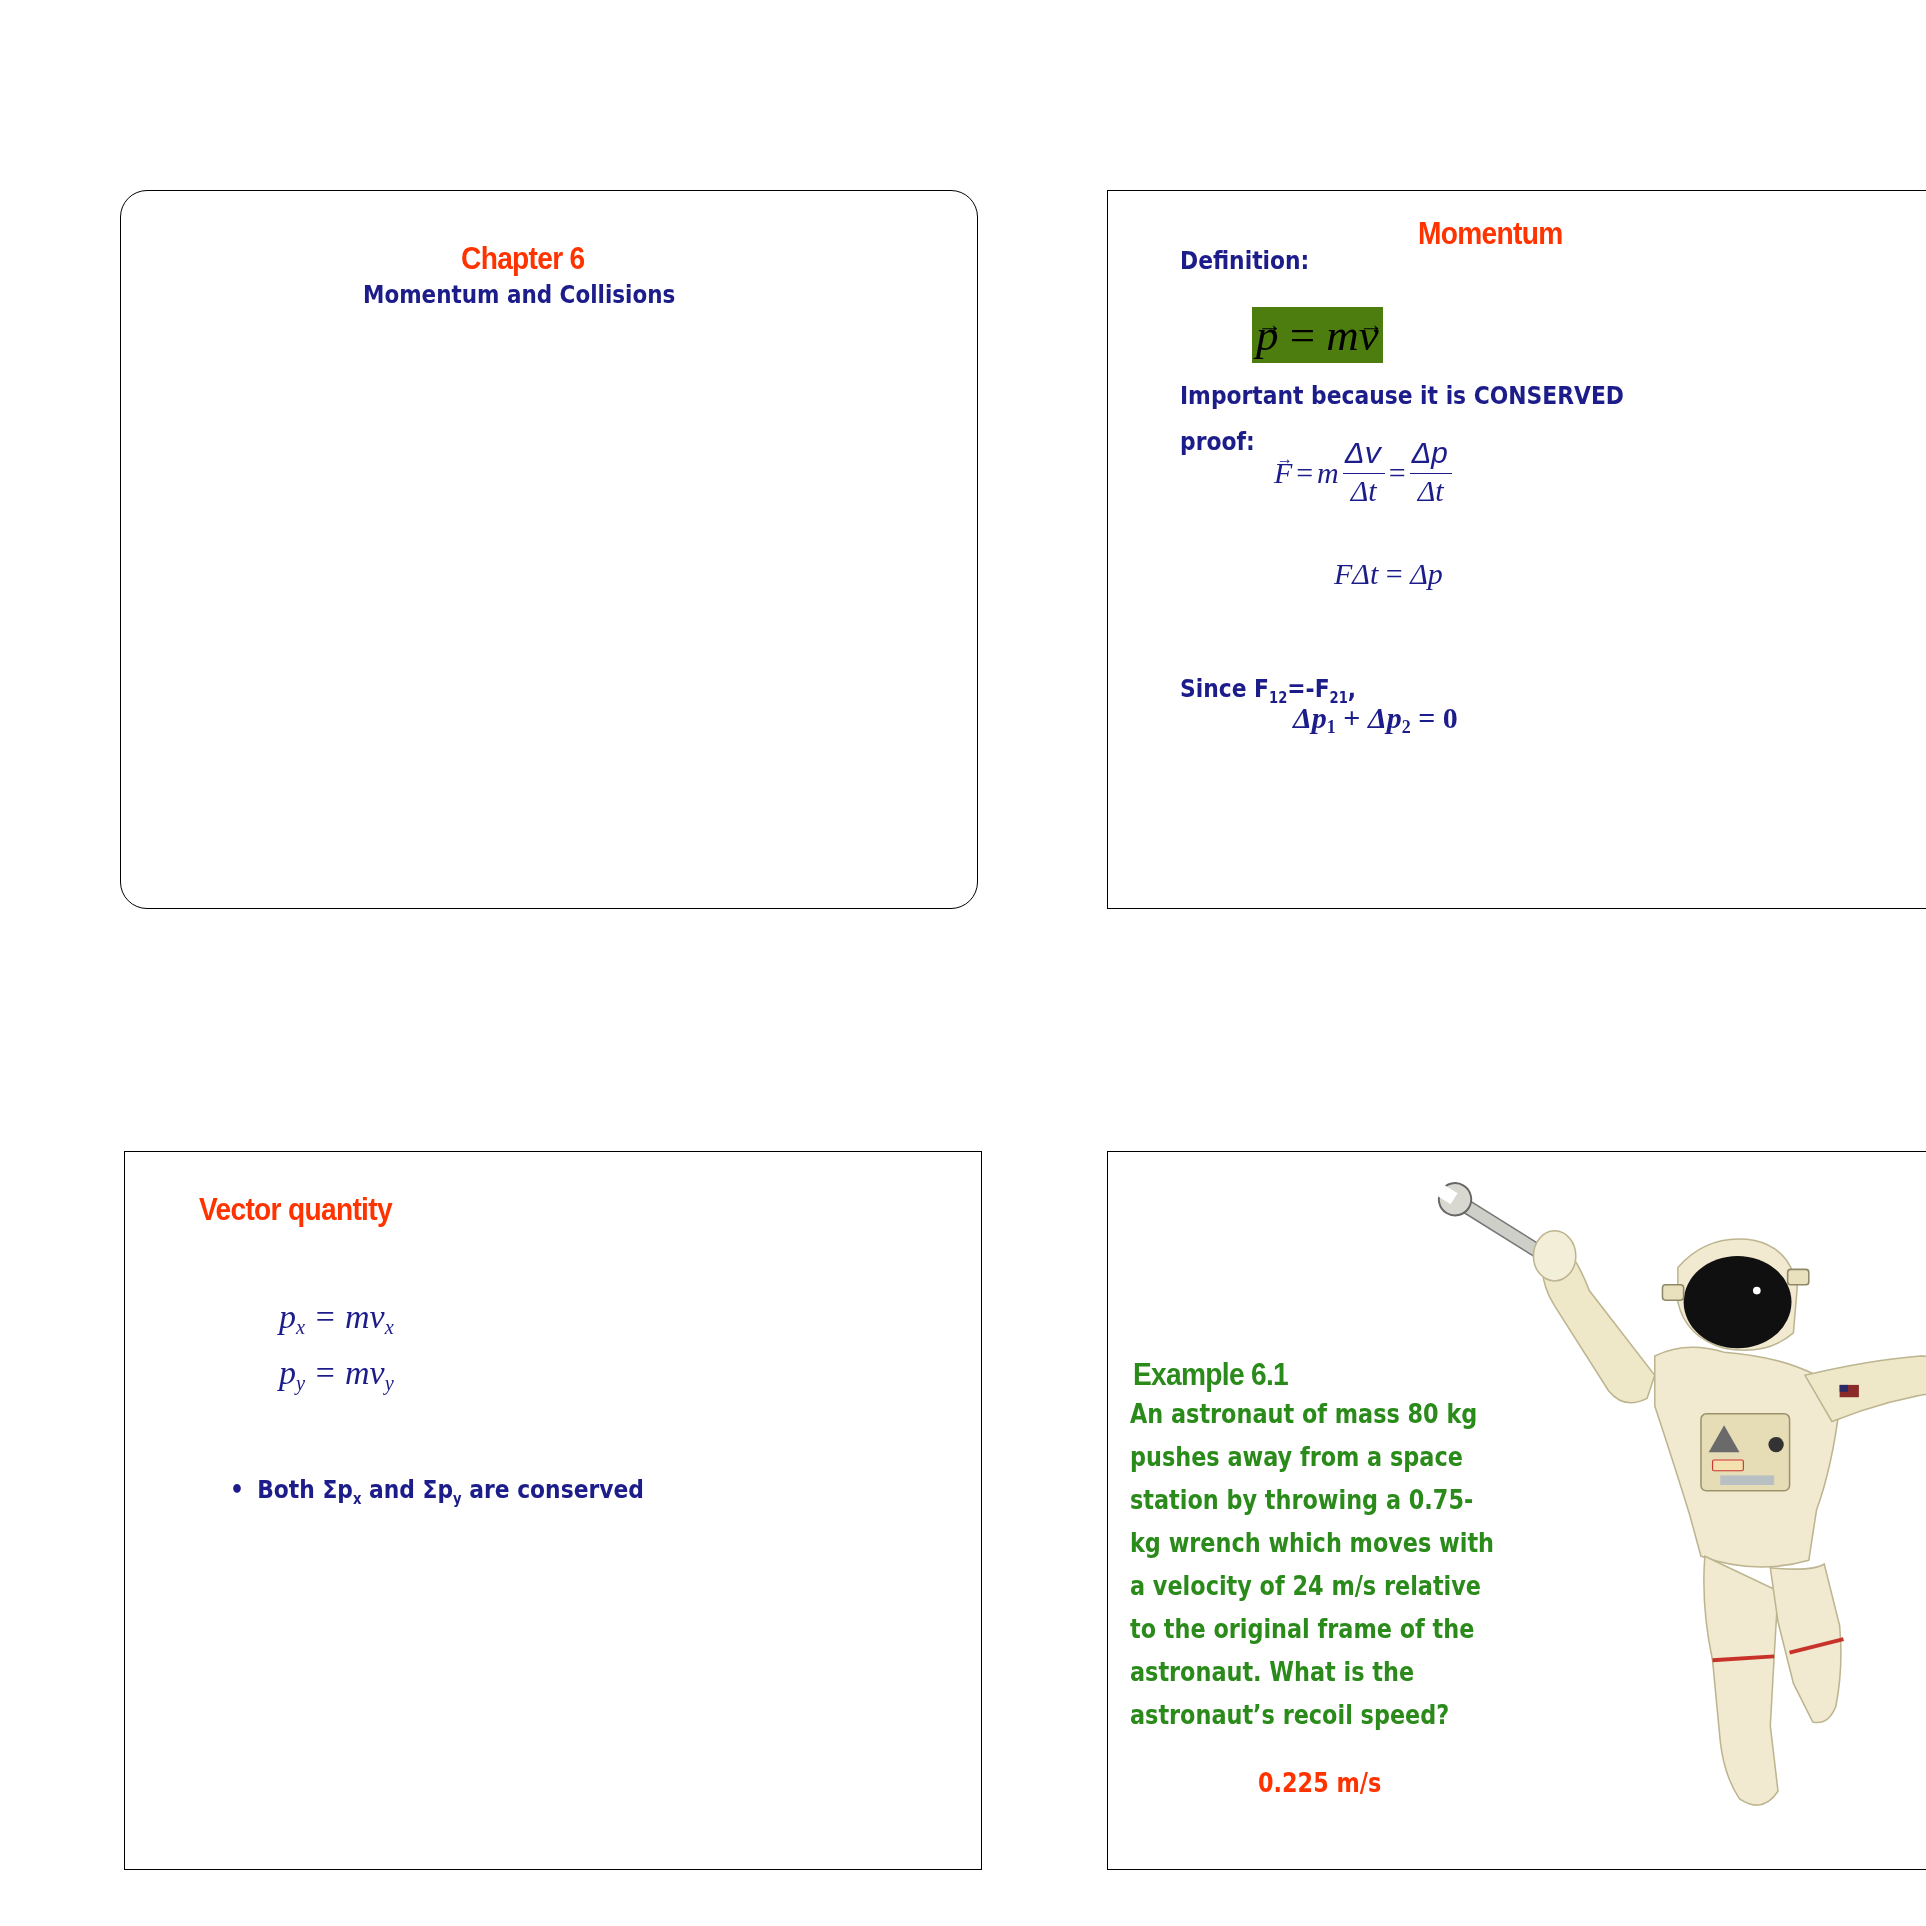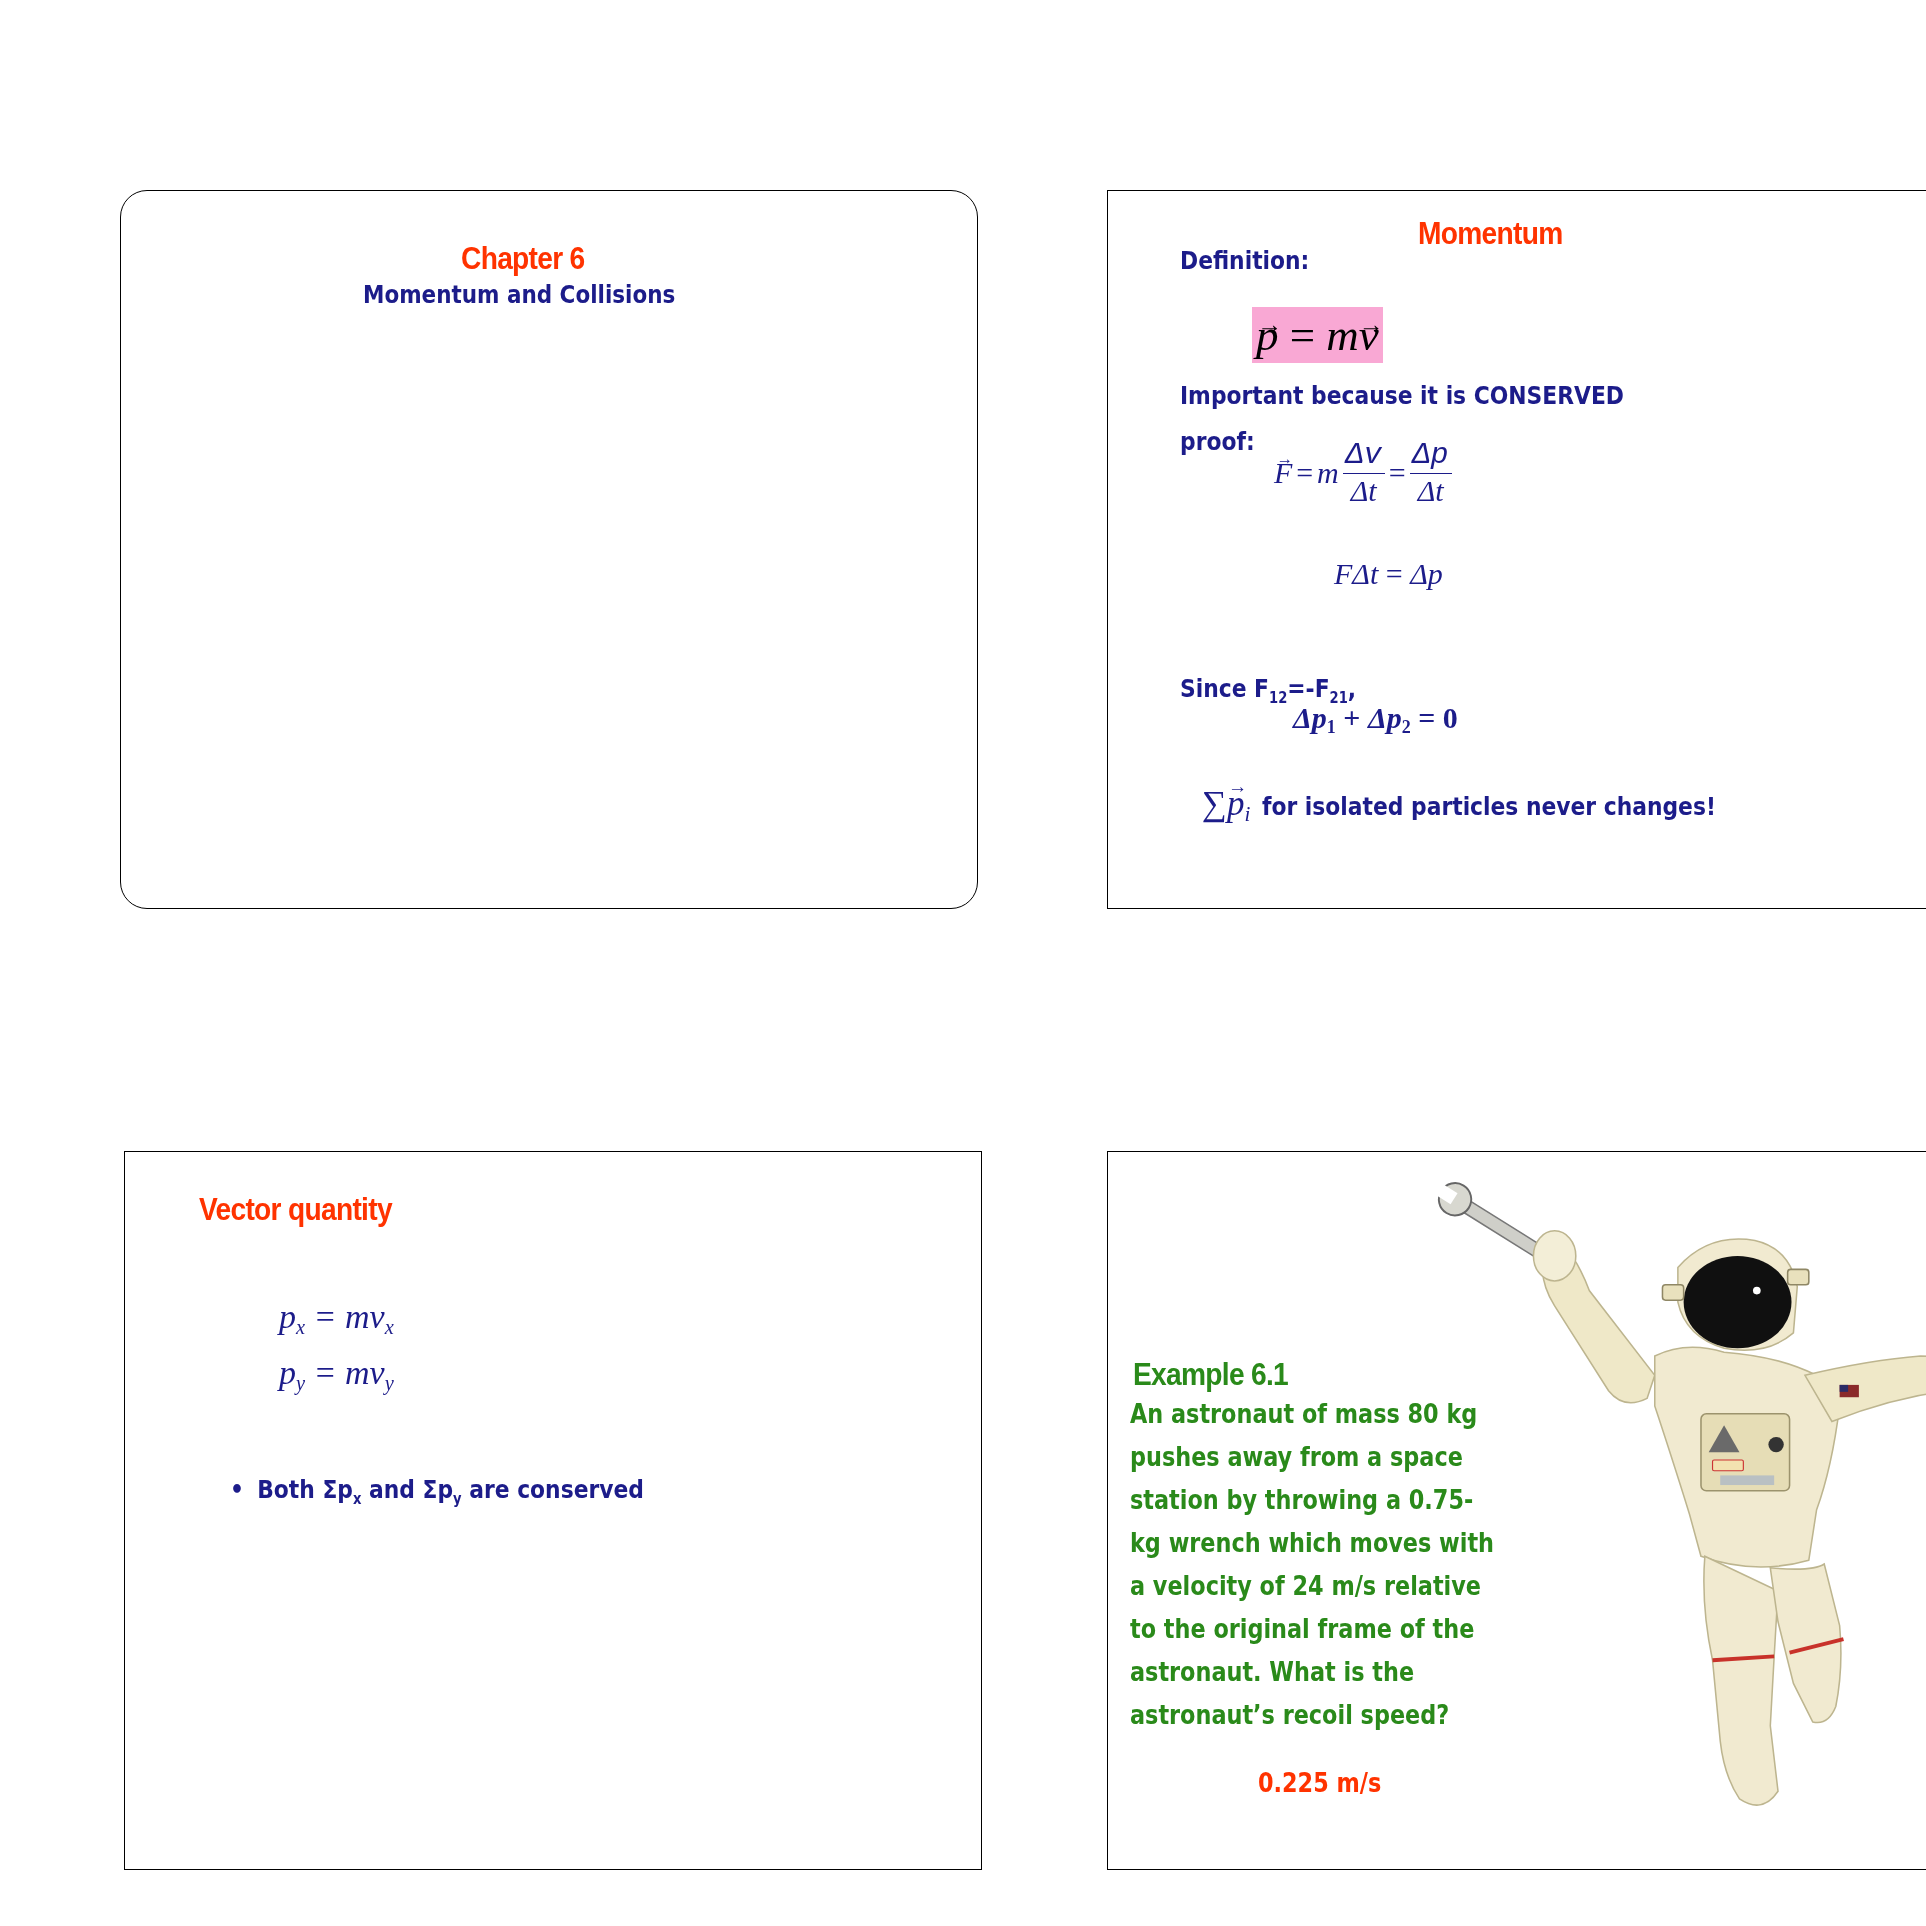--- a/index.html
+++ b/index.html
@@ -17,21 +17,21 @@
   .navy { color: #1c1c8a; font-family: "DejaVu Sans", sans-serif; font-weight: bold; font-size: 25.4px;
           transform: scaleX(0.86); transform-origin: left top; }
   .green { color: #2a8a1a; font-family: "DejaVu Sans", sans-serif; font-weight: bold; font-size: 26px;
            transform: scaleX(0.86); transform-origin: left top; line-height: 43px; }
   .math { color: #1c1c8a; font-family: "Liberation Serif", serif; font-style: italic; font-size: 35px; }
   .math .up { font-style: normal; }
   .math sub { font-size: 60%; vertical-align: -0.3em; }
   .vec { position: relative; display: inline-block; }
   .vec::before { content: "→"; position: absolute; left: 50%; top: -0.42em; font-size: 0.55em;
                  transform: translateX(-40%); font-style: normal; }
-  .hl { background: #f9a8d4; }
+  .hl { background: #4d7c0f; }
   .frac { display: inline-flex; flex-direction: column; align-items: center; vertical-align: middle; }
   .frac .num { border-bottom: 1.9px solid currentColor; padding: 0 3.1px; line-height: 1.15; font-family: Liberation Mono, monospace; }
   .frac .den { line-height: 1.15; padding: 0 3.1px; font-family: Liberation Serif, serif; }
   .black { color: #000; }
 </style>
 </head>
 <body>
 
 <div class="slide s1">
   <div class="abs title" style="left:340px; top:49px;">Chapter 6</div>
@@ -68,24 +68,20 @@
     <span>Δp</span>
   </div>
   <div class="abs navy" style="left:72px; top:482px;">
     <span>Since F</span><sub style="font-size:60%;">12</sub><span>=-F</span><sub style="font-size:60%;">21</sub><span>,</span>
   </div>
   <div class="abs math" style="left:185px; top:510px; font-size:30px;font-weight:bold;">
     <span>Δp</span><sub class="up">1</sub>
     <span class="up">+</span>
     <span>Δp</span><sub class="up">2</sub>
     <span class="up">= 0</span>
-  </div>
-  <div class="abs" style="left:94px; top:593px; display:flex; align-items:center; gap:11.6px;">
-    <span class="math" style="font-size:35px;"><span class="up">∑</span><span class="vec">p</span><sub>i</sub></span>
-    <span class="navy" style="transform:scaleX(0.86);">for isolated particles never changes!</span>
   </div>
 </div>
 
 <div class="slide s3">
   <div class="abs title" style="left:74px; top:39px;">Vector quantity</div>
   <div class="abs math" style="left:154px; top:146px; font-size:34px;">
     <span>p</span><sub>x</sub>
     <span>= mv</span><sub>x</sub>
   </div>
   <div class="abs math" style="left:154px; top:202px; font-size:34px;">

